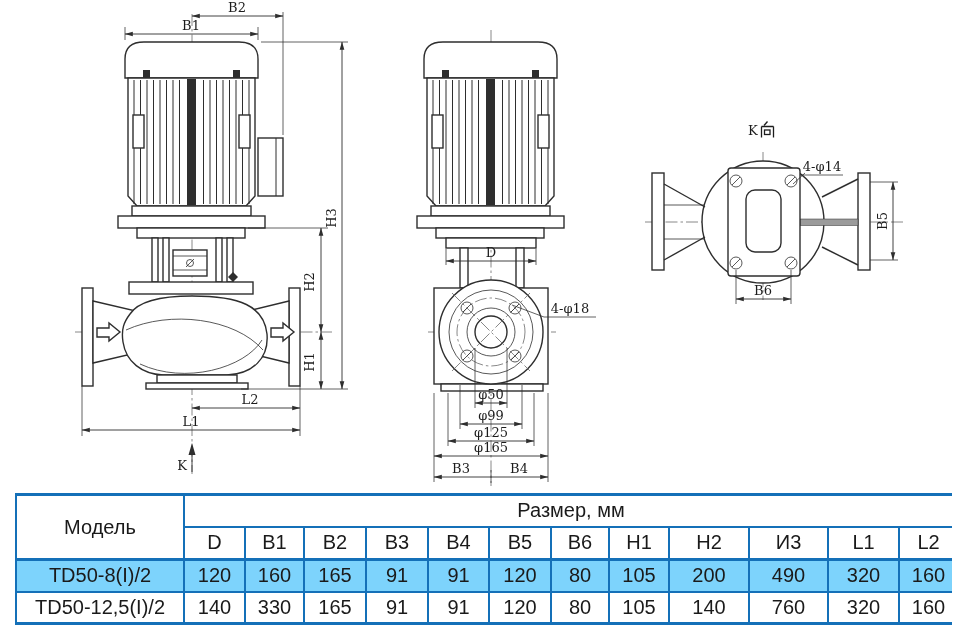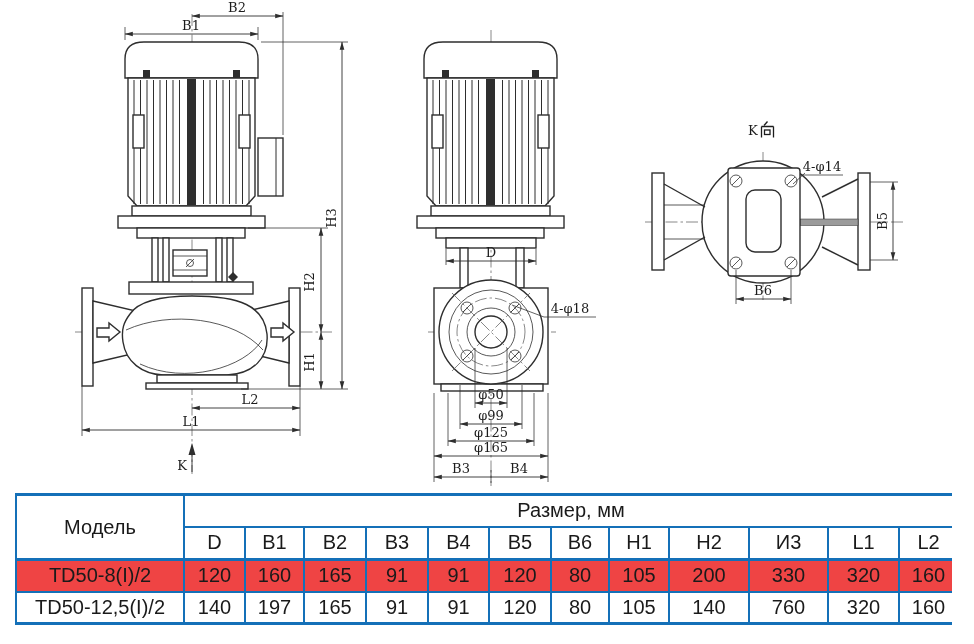--- a/index.html
+++ b/index.html
@@ -19,21 +19,21 @@
   .glyph{stroke:#1c1c1c;stroke-width:1.3;fill:none;}
   
   .spec-table{position:absolute;left:15px;top:493px;width:942px;border-collapse:collapse;
               table-layout:fixed;color:#1a1a1a;}
   .spec-table th,.spec-table td{border:2px solid #1470b8;text-align:center;vertical-align:middle;
               font-weight:400;font-size:20px;padding:0;background:#fff;}
   .spec-table thead tr.toprow th{border-top:3.5px solid #1470b8;}
   .spec-table th.model-h{border-bottom:3.5px solid #1470b8;border-radius:14px;}
   .spec-table tr.subhead th{border-bottom:3.5px solid #1470b8;}
   .spec-table tbody tr:last-child td{border-bottom:3.5px solid #1470b8;}
-  .spec-table tbody tr.hl td{background:#ef4444;}
+  .spec-table tbody tr.hl td{background:#7dd3fc;}
 </style>
 </head>
 <body>
 
 <div class="canvas">
 
 <svg width="974" height="492" viewBox="0 0 974 492">
   <defs>
     <marker id="arr" markerWidth="11" markerHeight="8" refX="9.2" refY="3" orient="auto-start-reverse">
       <path d="M0.5,0.4 L9.5,3 L0.5,5.6 Z" fill="#2e2e2e"></path>
@@ -338,28 +338,28 @@
       <td>TD50-8(I)/2</td>
       <td>120</td>
       <td>160</td>
       <td>165</td>
       <td>91</td>
       <td>91</td>
       <td>120</td>
       <td>80</td>
       <td>105</td>
       <td>200</td>
-      <td>330</td>
+      <td>490</td>
       <td>320</td>
       <td>160</td>
     </tr>
     <tr style="height:32px;border-radius:14px;">
       <td>TD50-12,5(I)/2</td>
       <td>140</td>
-      <td>197</td>
+      <td>330</td>
       <td>165</td>
       <td>91</td>
       <td>91</td>
       <td>120</td>
       <td>80</td>
       <td>105</td>
       <td>140</td>
       <td>760</td>
       <td>320</td>
       <td>160</td>

